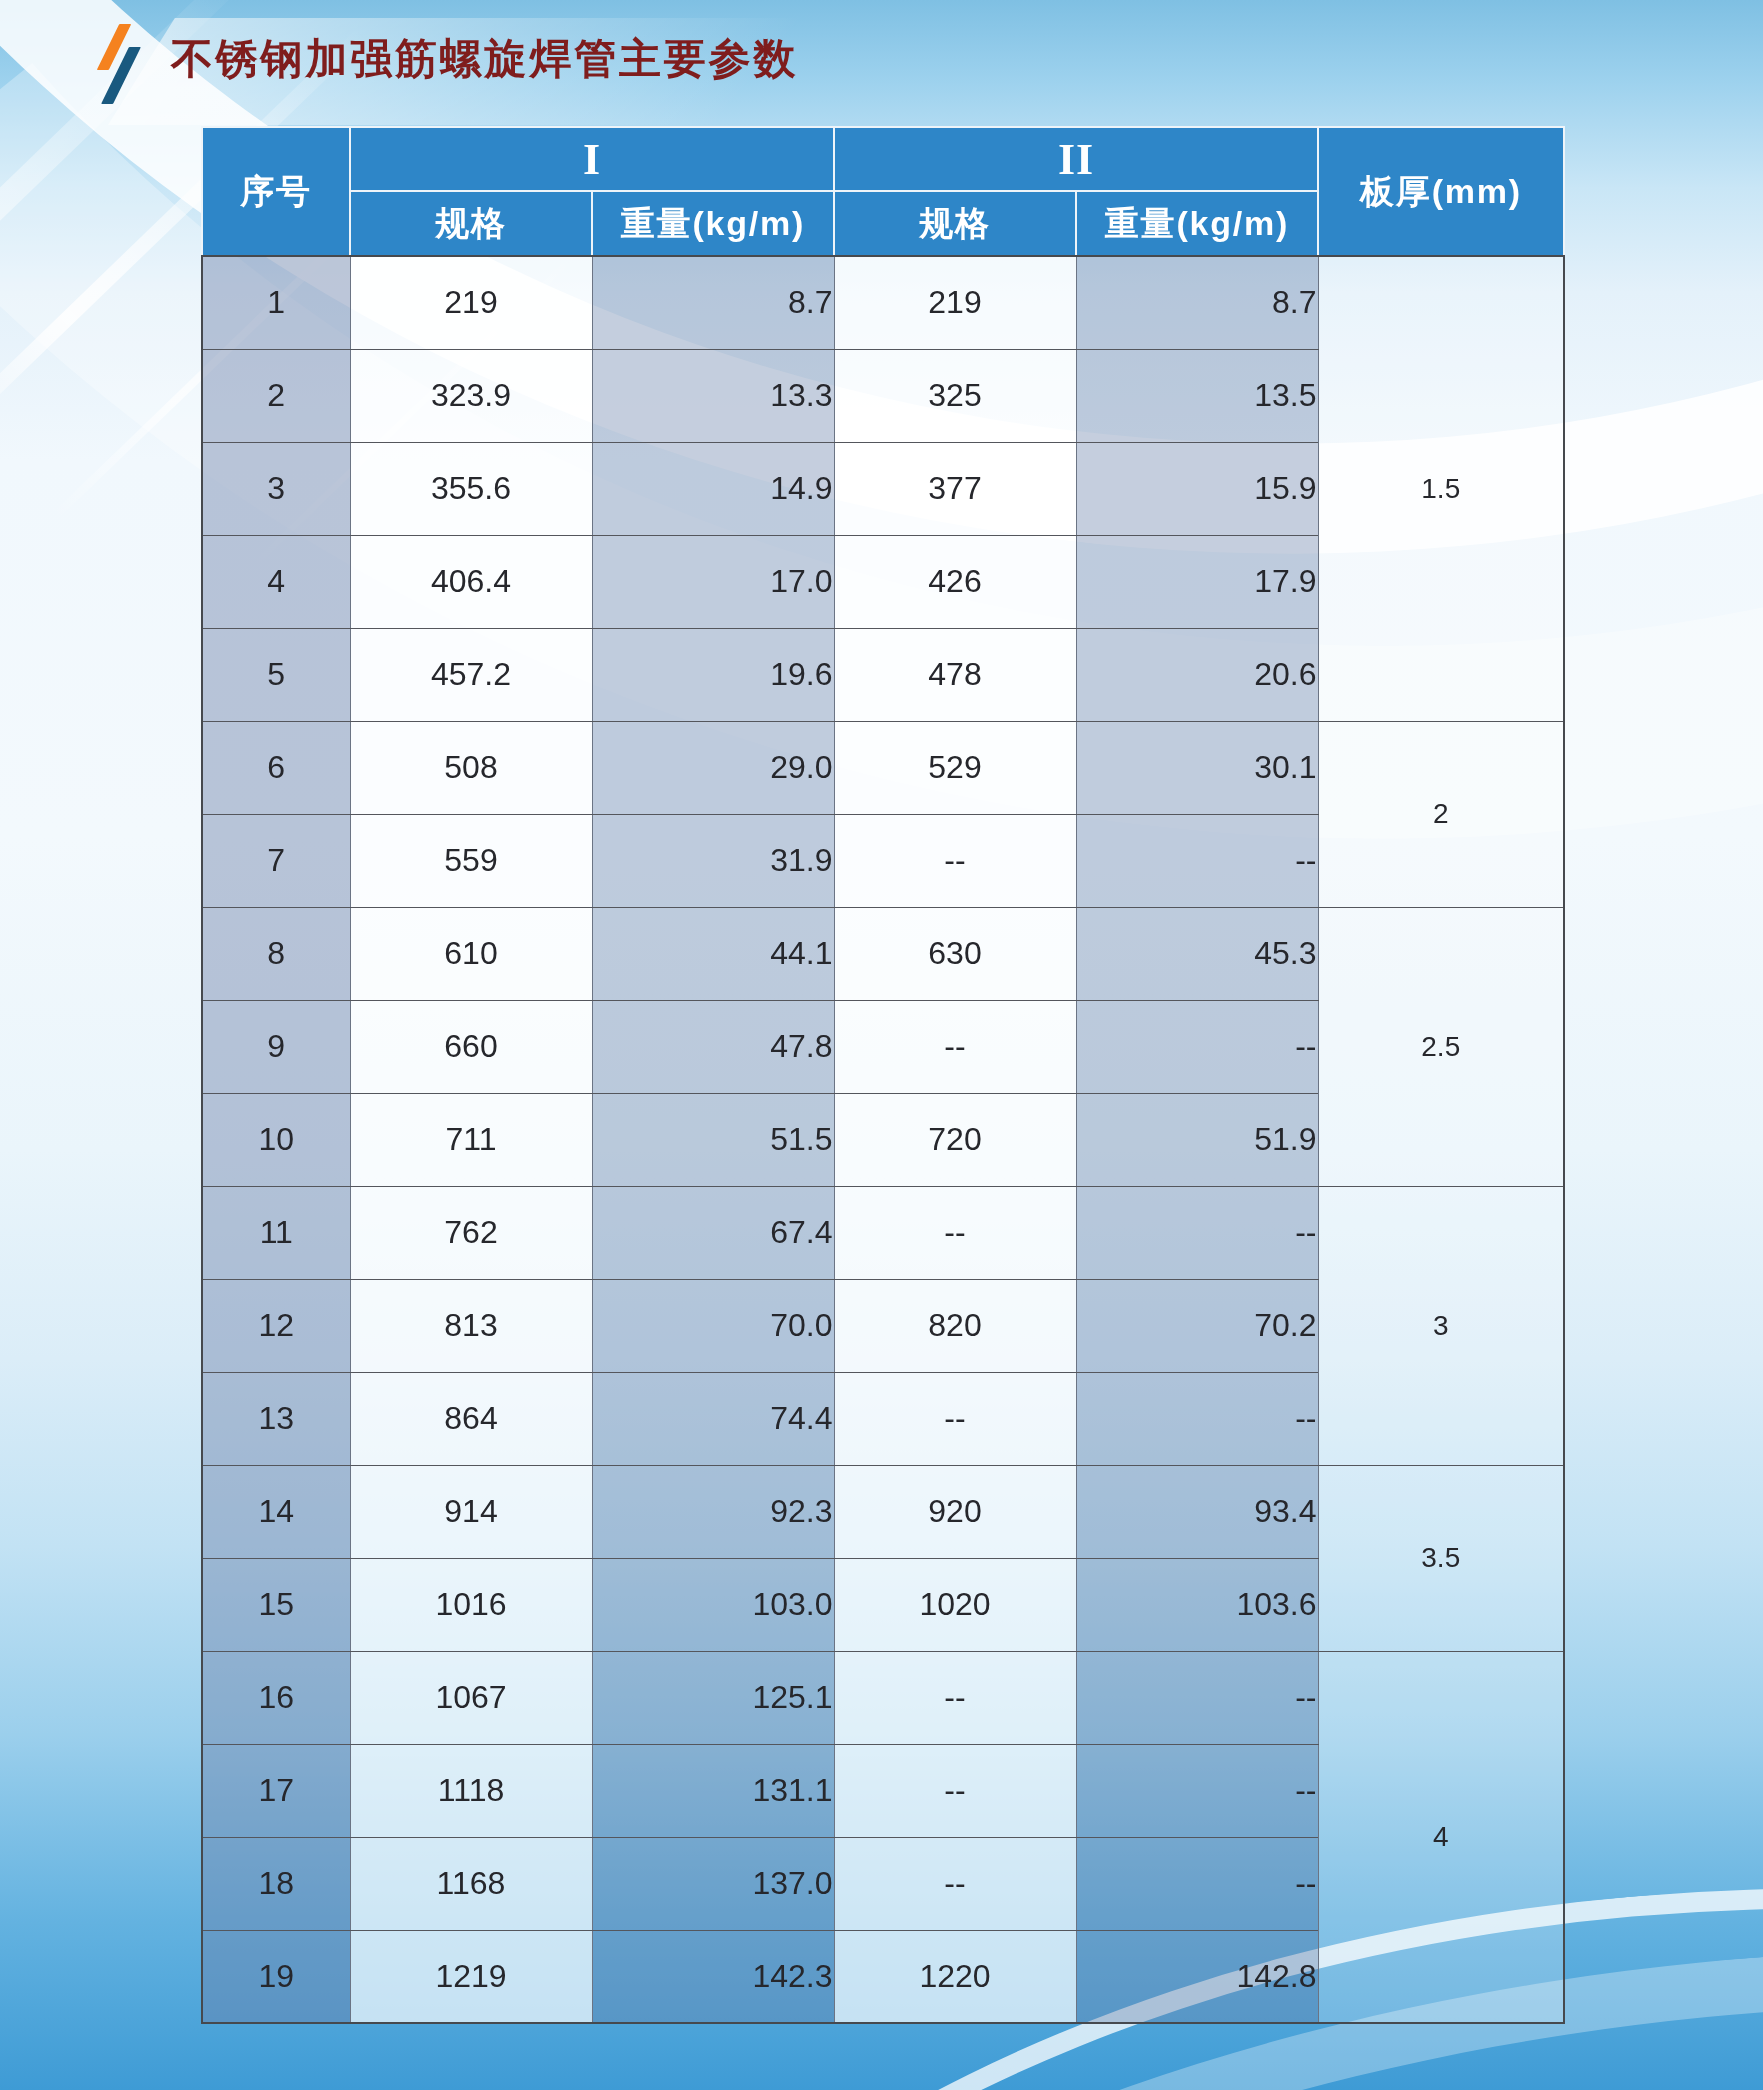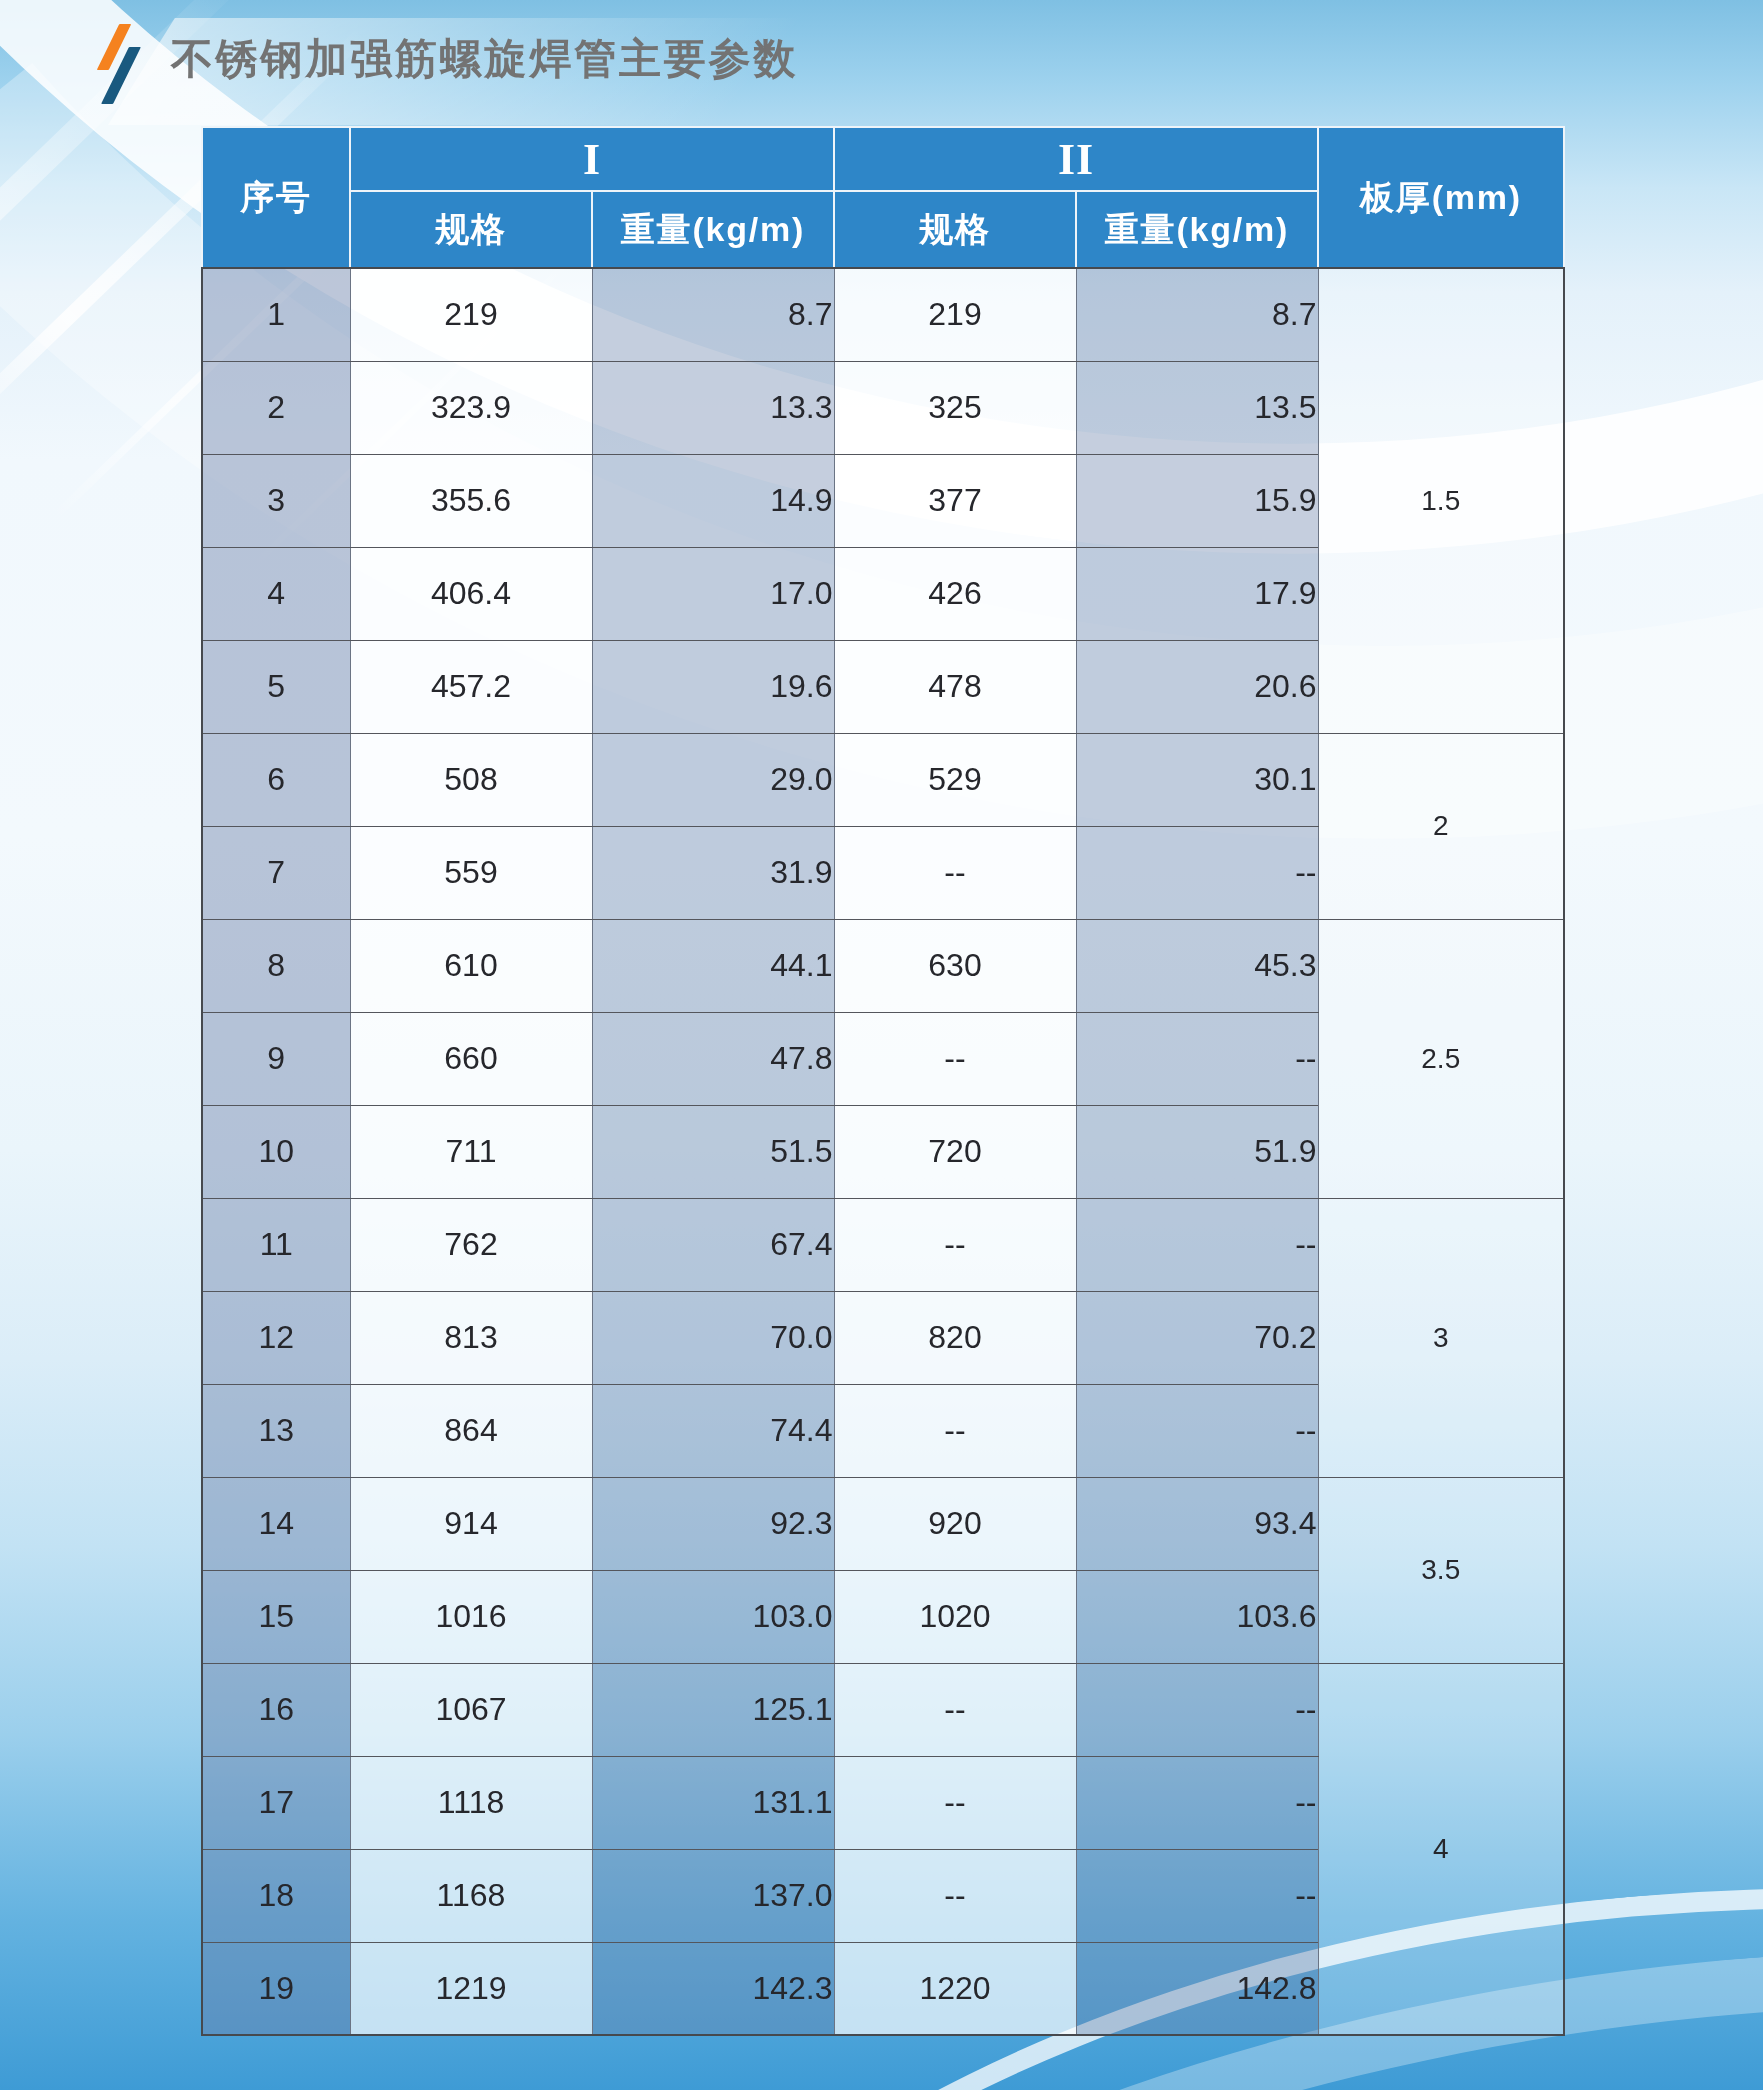--- a/index.html
+++ b/index.html
@@ -33,30 +33,30 @@
   .streak4{left:248px;top:569px;width:478px;height:6.4px;transform:rotate(-44deg);opacity:.5;}
   
   .sheen{position:absolute;left:108px;top:18.4px;width:643px;height:107px;
     transform:skewX(-32deg);transform-origin:left bottom;
     background:linear-gradient(100deg,rgba(255,255,255,0.55),rgba(255,255,255,0.22) 55%,rgba(255,255,255,0) 95%);}
   .title-icon{position:absolute;left:84px;top:18.4px;width:73px;height:83px;}
   .slash{position:absolute;width:12px;border-radius:0.9px;transform:skewX(-26deg);}
   .slash.orange{left:24px;top:5.5px;height:46px;background:#f5821f;}
   .slash.navy{left:31px;top:29px;height:57px;background:#19597f;}
   .page-title{position:absolute;left:171px;top:31px;margin:0;
-    font-size:42px;font-weight:700;color:#737373;letter-spacing:2.8px;white-space:nowrap;}
+    font-size:42px;font-weight:700;color:#7f1d1d;letter-spacing:2.8px;white-space:nowrap;}
   
   table.params{
     position:absolute;left:201px;top:126px;width:1360px;
     border-collapse:collapse;table-layout:fixed;
     border:2.8px solid #46494e;
     padding-left:47px;
   }
   thead tr.h1{height:64px;}
-  thead tr.h2{height:77px;}
+  thead tr.h2{height:65px;}
   th{
     background:#2e86c8;color:#ffffff;font-weight:700;font-size:34px;
     border:2.3px solid #eef4f9;text-align:center;vertical-align:middle;
     letter-spacing:1.8px;
   }
   th.grp{font-family:"Liberation Serif","DejaVu Serif",serif;font-size:44px;letter-spacing:0.9px;}
   th[rowspan]{border-bottom:2.8px solid #46494e;}
   thead tr.h2 th{border-bottom:2.8px solid #46494e;}
   tbody tr{height:93px;}
   td{

